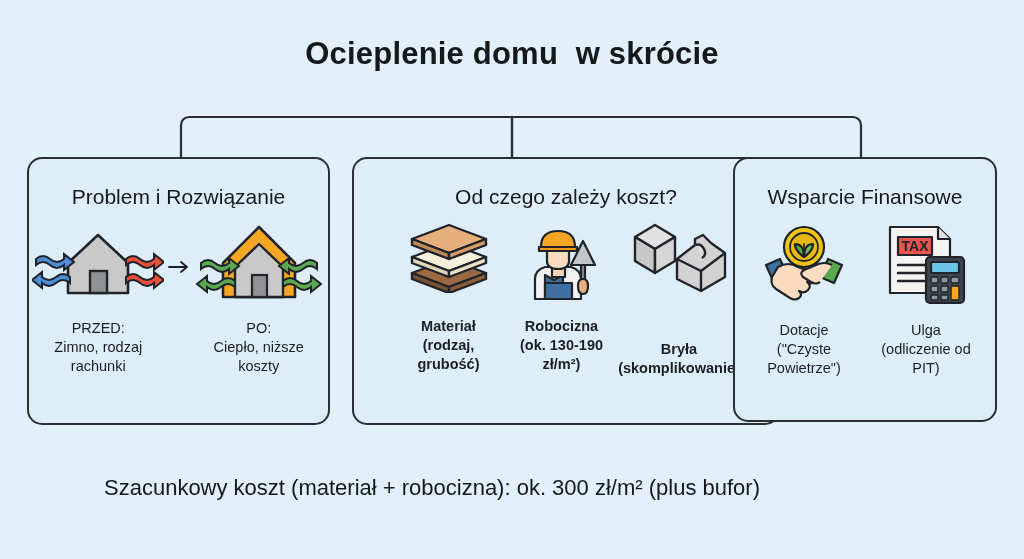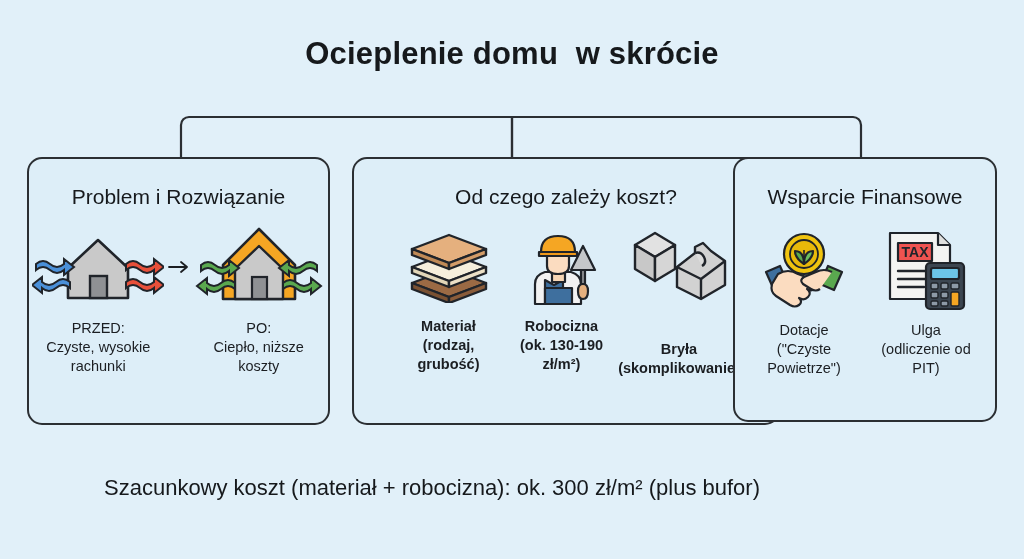--- a/index.html
+++ b/index.html
@@ -71,21 +71,21 @@
     margin-top: 14px;
   }
   .item {
     display: flex;
     flex-direction: column;
     align-items: center;
   }
   .icon-slot {
     height: 96px;
     display: flex;
-    align-items: center;
+    align-items: flex-start;
     justify-content: center;
   }
   .item-label {
     font-size: 14.5px;
     line-height: 19px;
     color: #1b1e22;
     text-align: center;
     white-space: pre-line;
     margin-top: 4px;
   }
@@ -159,21 +159,21 @@
               <path d="M38,58 q-7,-6 -14,0 q-7,6 -14,0 l0,-5 l-10,8 l10,8 l0,-5 q7,6 14,0 q7,-6 14,0 Z"></path>
             </g>
 
             <g fill="#e8503a" stroke="#20242a" stroke-width="2">
               <path d="M94,40 q7,-6 14,0 q7,6 14,0 l0,-5 l10,8 l-10,8 l0,-5 q-7,6 -14,0 q-7,-6 -14,0 Z"></path>
               <path d="M94,58 q7,-6 14,0 q7,6 14,0 l0,-5 l10,8 l-10,8 l0,-5 q-7,6 -14,0 q-7,-6 -14,0 Z"></path>
             </g>
           </svg>
         </div>
         <div class="item-label">PRZED:
-Czyste, wysokie
+Zimno, rodzaj
 rachunki</div>
       </div>
 
       <div class="arrow-between">
         <svg width="22" height="14" viewBox="0 0 22 14" xmlns="http://www.w3.org/2000/svg">
           <path d="M1,7 L19,7 M13,2 L19,7 L13,12" fill="none" stroke="#1b1e22" stroke-width="1.8" stroke-linecap="round" stroke-linejoin="round"></path>
         </svg>
       </div>
 
       <div class="item">

